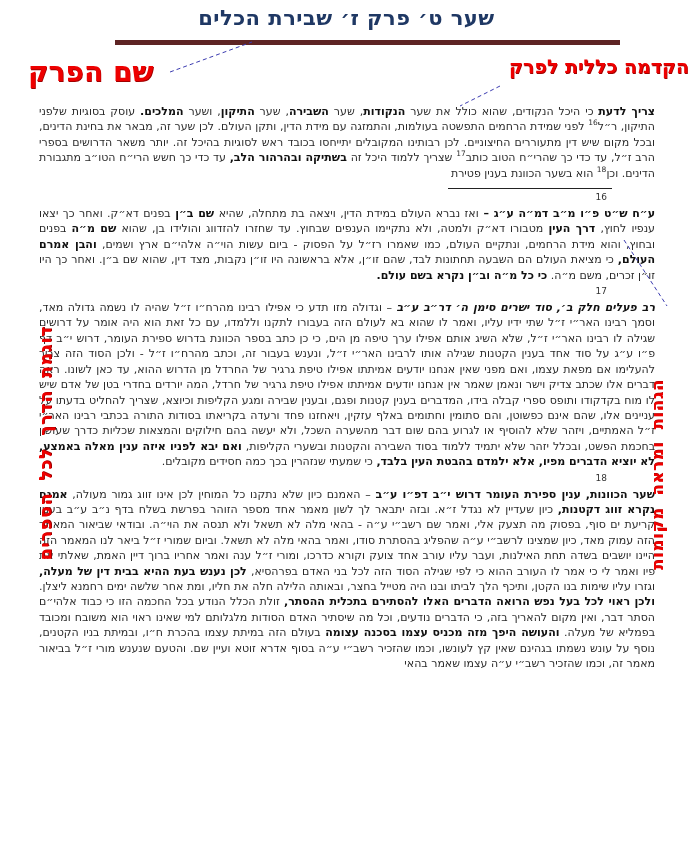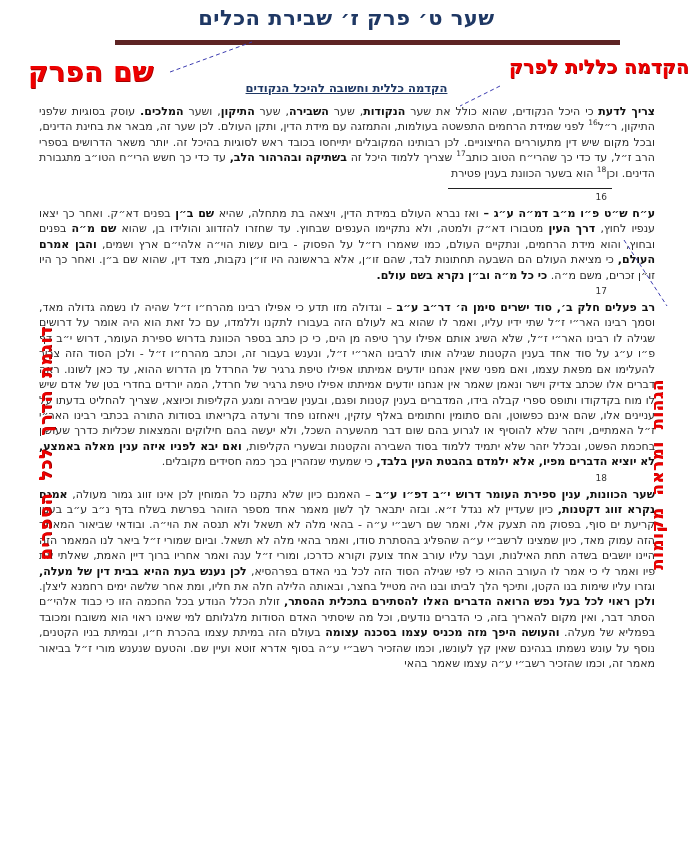--- a/index.html
+++ b/index.html
@@ -31,21 +31,21 @@
   }
   
   .content{
     position:absolute; top:104px; left:39px; right:38px;
     direction:rtl; color:#2b2b2b;
   }
   .para{
     margin:0; text-align:justify; font-size:11px; line-height:15.4px;
   }
   .para .b{ font-weight:bold; color:#111; }
-  .para .i{ }
+  .para .i{ font-style:italic; }
   .para sup{ font-size:7.5px; line-height:0; vertical-align:super; }
   .fn-sep{
     width:164px; height:1px; background:#222;
     margin:7px 43px 0 0;
   }
   .fn-num{
     font-size:9px; color:#333; text-align:right; direction:ltr;
     padding-right:48px; margin-top:2px; height:12px; line-height:12px;
     text-align:right;
   }
@@ -76,21 +76,20 @@
 <body>
 
 <div class="page">
 
   <div class="title">שער ט׳ פרק ז׳ שבירת הכלים</div>
   <div class="title-rule"></div>
 
   <div class="red-label intro-label">הקדמה כללית לפרק</div>
   <div class="red-label chapter-name">שם הפרק</div>
 
-  <div class="subheader">הקדמה כללית וחשובה להיכל הנקודים</div>
 
   <div class="content">
     <p class="para"><span class="b">צריך לדעת</span><span> כי היכל הנקודים, שהוא כולל את שער </span><span class="b">הנקודות</span><span>, שער </span><span class="b">השבירה</span><span>, שער </span><span class="b">התיקון</span><span>, ושער </span><span class="b">המלכים.</span><span> עוסק בסוגיות שלפני התיקון, ר״ל</span><sup>16</sup><span> לפני שמידת הרחמים התפשטה בעולמות, והתמזגה עם מידת הדין, ותקן העולם. לכן שער זה, מבאר את בחינת הדינים, ובכל מקום שיש דין מתעוררים החיצוניים. לכן רבותינו המקובלים יתייחסו בכובד ראש לסוגיות בהיכל זה. יותר משאר הדרושים בספרי הרב ז״ל, עד כדי כך שהרי״ח הטוב כותב</span><sup>17</sup><span> שצריך ללמוד היכל זה </span><span class="b">בשתיקה ובהרהור הלב,</span><span> עד כדי כך חשש הרי״ח הטו״ב מתגבורת הדינים. וכן</span><sup>18</sup><span> הוא בשער הכוונת בענין פטירת</span></p>
 
     <div class="fn-sep"></div>
 
     <div class="fn-num">16</div>
     <p class="para fn"><span class="b">ע״ח ש״ט פ״ו מ״ב דמ״ה ע״ג – </span><span>ואז נברא העולם במידת הדין, ויצאה בת מתחלה, שהיא </span><span class="b">שם ב״ן</span><span> בפנים דא״ק. ואחר כך יצאו ענפיו לחוץ, </span><span class="b">דרך העין</span><span> מטבורו דא״ק ולמטה, ולא נתקיימו הענפים שבחוץ. עד שחזרו להזדווג והולידו בן, שהוא </span><span class="b">שם מ״ה</span><span> בפנים ובחוץ, והוא מידת הרחמים, ונתקיים העולם, כמו שאמרו רז״ל על הפסוק - ביום עשות הוי״ה אלהי״ם ארץ ושמים, </span><span class="b">והבן אמרם העולם,</span><span> כי מציאת העולם הם השבעה תחתונות לבד, שהם זו״ן, אלא בראשונה היו זו״ן נקבות, מצד דין, שהוא שם ב״ן. ואחר כך היו זו״ן זכרים, משם מ״ה. </span><span class="b">כי כל מ״ה וב״ן נקרא בשם עולם.</span></p>
 
     <div class="fn-num">17</div>

